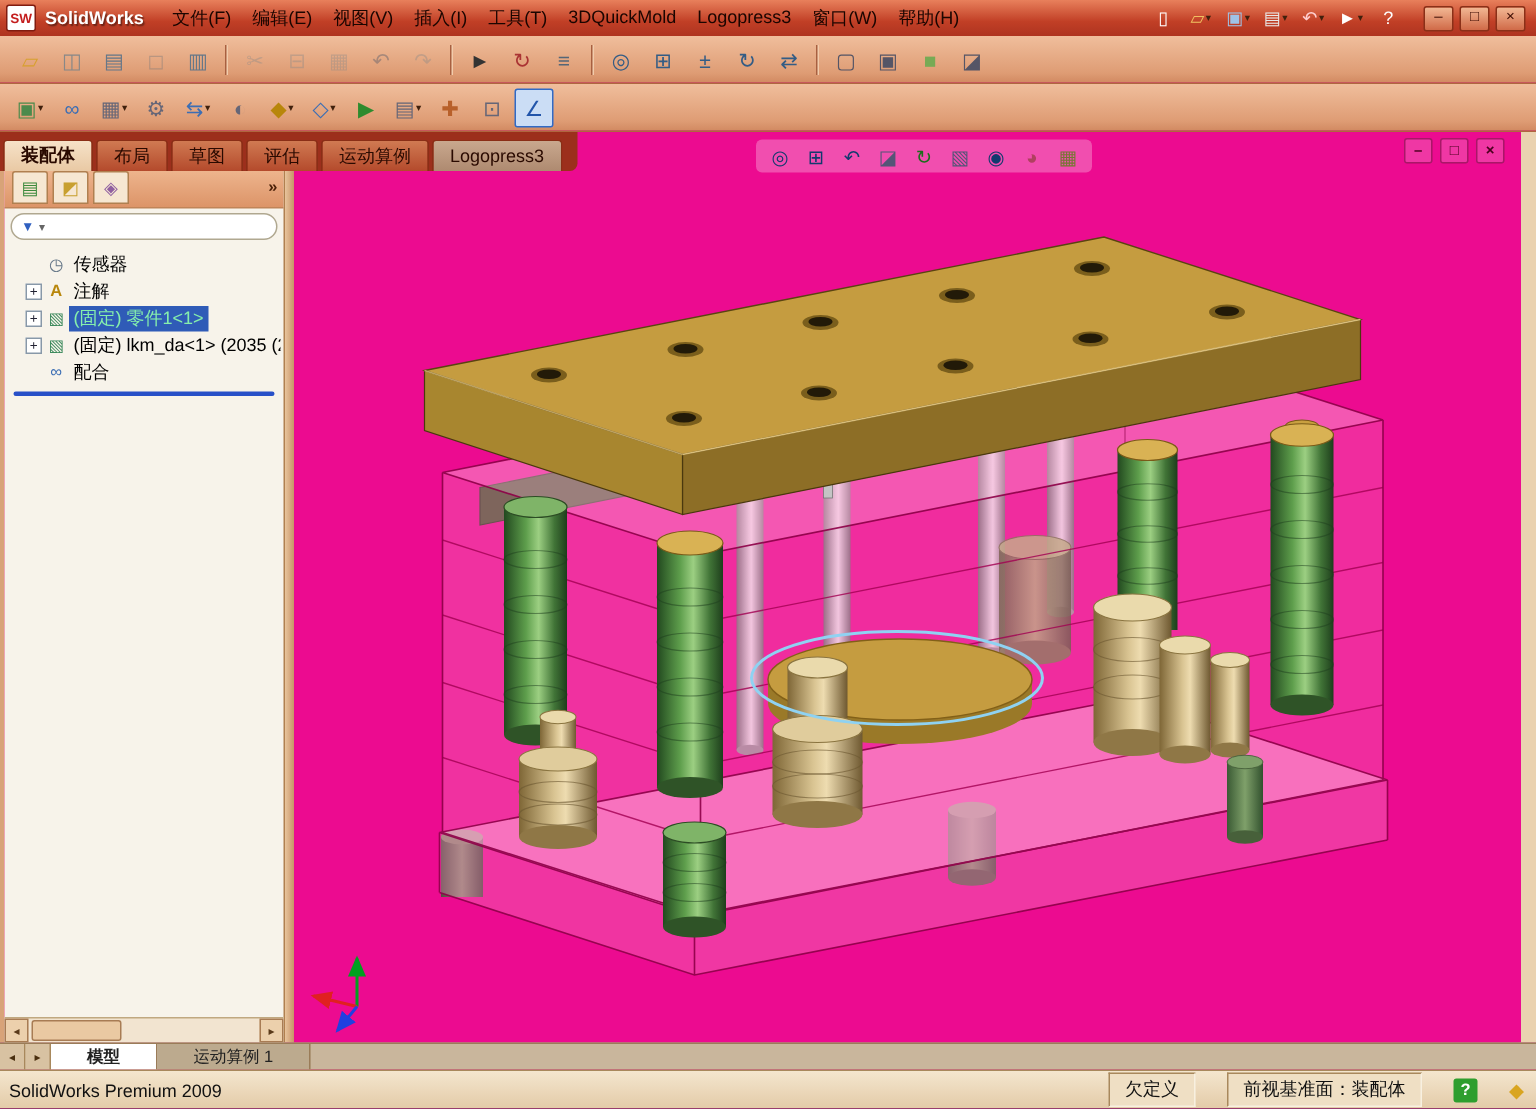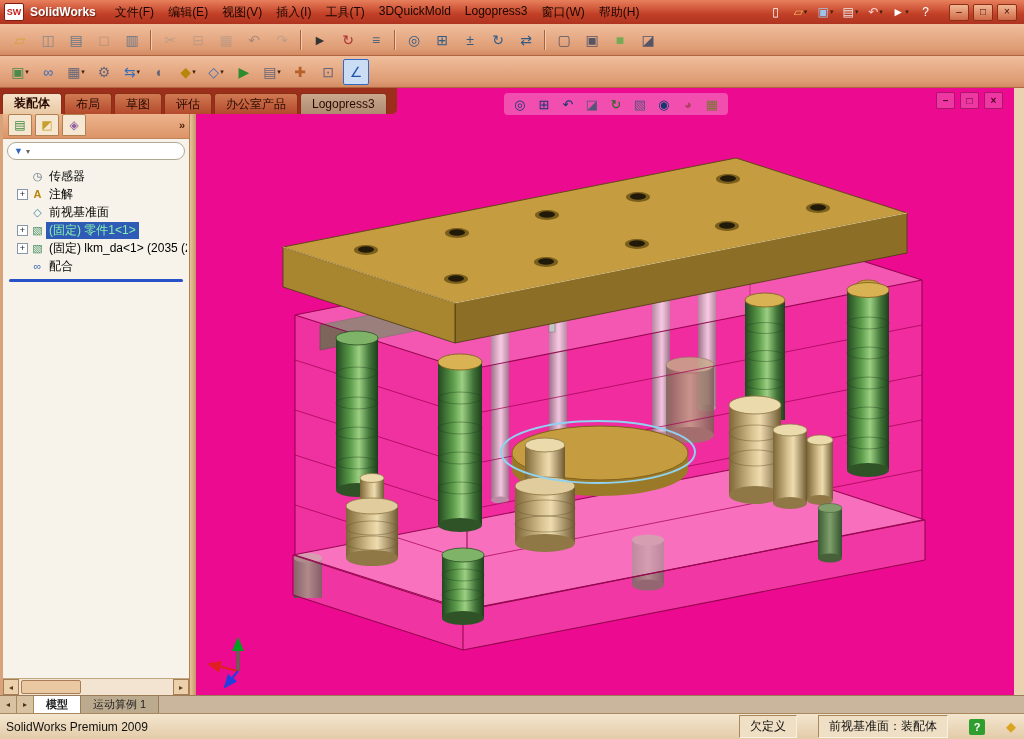--- a/index.html
+++ b/index.html
@@ -104,21 +104,21 @@
   .docbtns{position:absolute;right:10px;top:4px;display:flex;gap:3px;}
   .docbtns .tb-btn{width:17px;height:15px;background:rgba(255,255,255,.18);
     border:1px solid rgba(110,0,55,.55);border-radius:2px;}
   .docbtns .glyph{font-size:10px;color:#4A001E;font-weight:bold;}
 
   
   .bottomtabs{position:absolute;left:0;top:695px;width:100%;height:18px;background:#C9B69C;
     border-top:1px solid #9A7C58;display:flex;align-items:stretch;font-size:11px;box-sizing:border-box;}
   .tsbtn{width:16px;display:flex;align-items:center;justify-content:center;background:#D8C2A2;
     border-right:1px solid #A8885C;color:#4A2F10;font-size:8px;}
-  .btab{padding:0 12px;display:flex;align-items:center;background:#BCAA8E;border-right:1px solid #9A7C58;color:#222;}
+  .btab{padding:0 24px;display:flex;align-items:center;background:#BCAA8E;border-right:1px solid #9A7C58;color:#222;}
   .btab.active{background:#FFFFFF;font-weight:bold;}
   .statusbar{position:absolute;left:0;top:713px;width:100%;height:26px;box-sizing:border-box;
     background:linear-gradient(180deg,#F4E6CE,#E3CBA8);border-top:1px solid #A8885C;
     display:flex;align-items:center;padding:0 6px;font-size:12px;color:#111;gap:21px;}
   .sb-spacer{flex:1;}
   .sb-cell{border:1px solid;border-color:#A8885C #F8F0E0 #F8F0E0 #A8885C;padding:2px 10px;
     background:#EFDFC4;white-space:nowrap;}
   .sb-help{width:16px;height:16px;background:#2E9E2E;color:#fff;font-weight:bold;font-size:11px;
     display:flex;align-items:center;justify-content:center;border-radius:2px;}
   .sb-corner{color:#D9A520;font-size:13px;margin-right:2px;}
@@ -328,25 +328,20 @@
     <div class="tree">
       <div class="trow child">
         <span class="exp none"></span>
         <span class="ticon sensors"></span>
         <span class="tlabel">传感器</span>
       </div>
       <div class="trow child">
         <span class="exp">+</span>
         <span class="ticon annotations"></span>
         <span class="tlabel">注解</span>
-      </div>
-      <div class="trow child">
-        <span class="exp none"></span>
-        <span class="ticon plane"></span>
-        <span class="tlabel">前视基准面</span>
       </div>
       <div class="trow child">
         <span class="exp">+</span>
         <span class="ticon part"></span>
         <span class="tlabel sel">(固定) 零件1&lt;1&gt;</span>
       </div>
       <div class="trow child">
         <span class="exp">+</span>
         <span class="ticon part"></span>
         <span class="tlabel">(固定) lkm_da&lt;1&gt; (2035 (2</span>
@@ -641,21 +636,21 @@
           <span class="glyph">×</span>
         </span>
       </div>
   </div>
 
   <div class="cmdtabs">
     <span class="ctab active">装配体</span>
     <span class="ctab">布局</span>
     <span class="ctab">草图</span>
     <span class="ctab">评估</span>
-    <span class="ctab">办公室产品</span>
+    <span class="ctab">运动算例</span>
     <span class="ctab gray">Logopress3</span>
   </div>
 
   <div class="bottomtabs">
     <span class="tsbtn">◂</span>
     <span class="tsbtn">▸</span>
     <span class="btab active">模型</span>
     <span class="btab">运动算例 1</span>
   </div>
 

